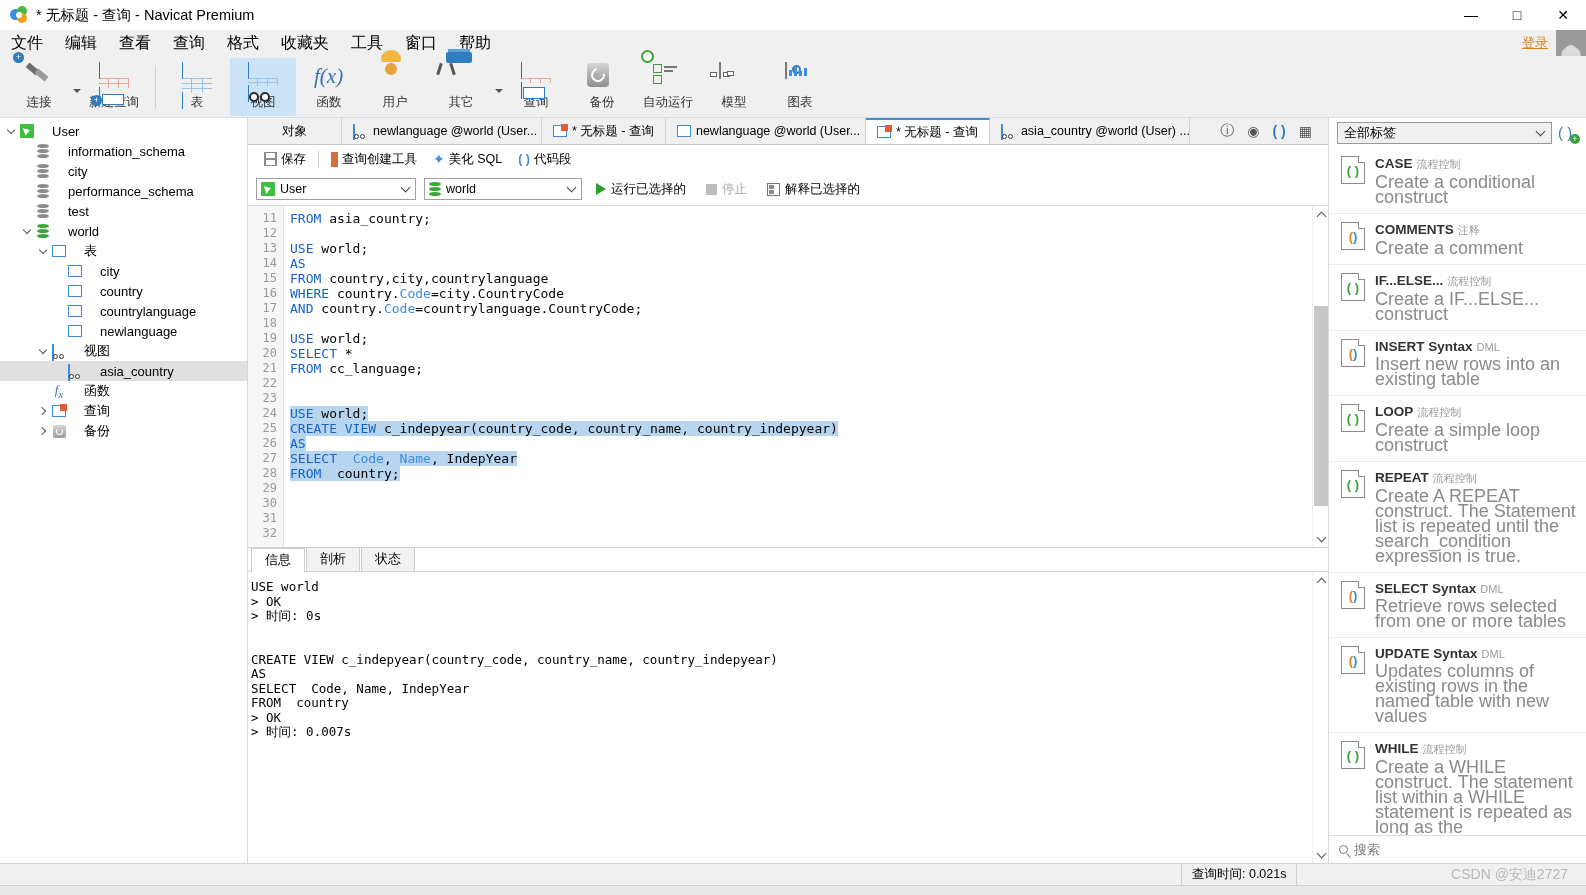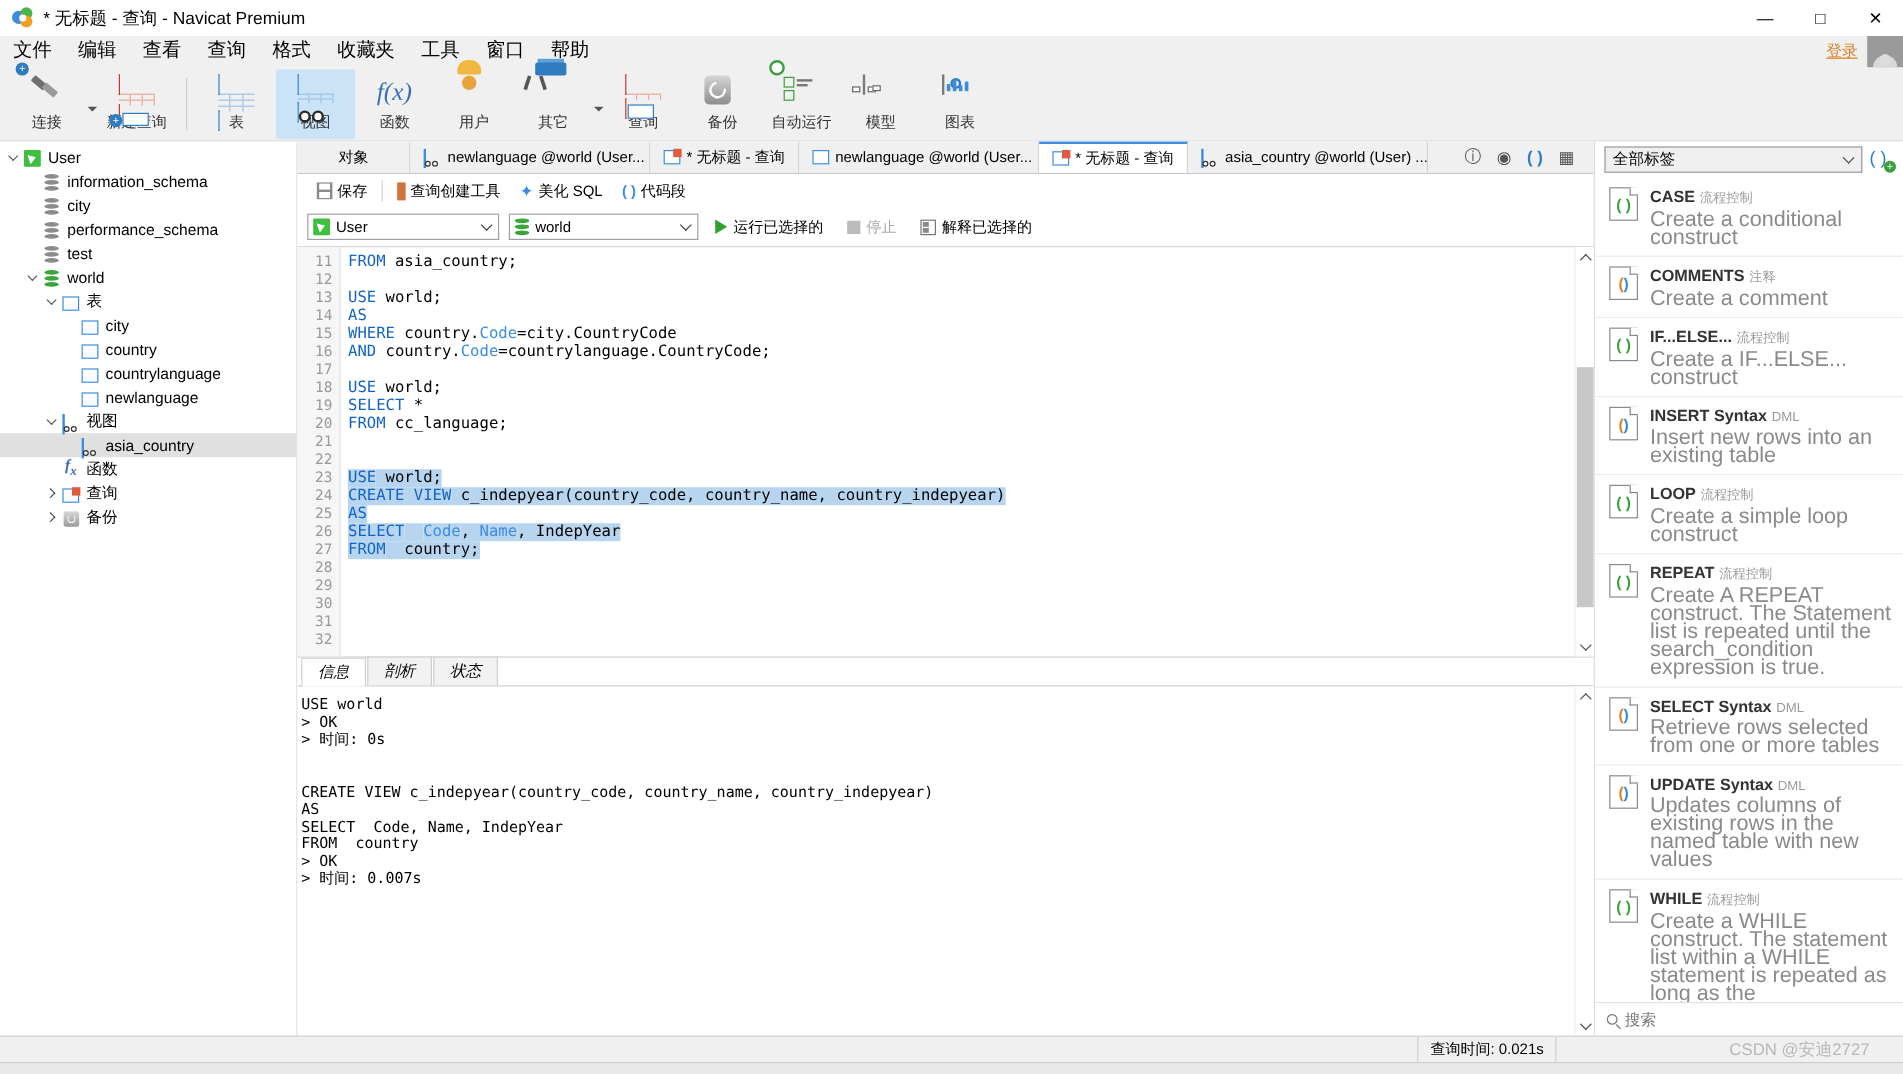--- a/index.html
+++ b/index.html
@@ -121,21 +121,21 @@
   .body { flex: 1; display: flex; min-height: 0; }
 
   
   .tree { width: 248px; background: #fff; border-right: 1px solid #d8d8d8; overflow: hidden; flex: 0 0 248px; padding-top: 3px; }
   .tnode { height: 20px; display: flex; align-items: center; font-size: 13px; white-space: nowrap; cursor: default; }
   .tnode.selected { background: #e0e0e0; }
   .tw { width: 14px; display: flex; align-items: center; justify-content: center; color: #555; font-size: 9px; }
   .tw .chev { display: inline-block; width: 6px; height: 6px; border-right: 1.4px solid #555; border-bottom: 1.4px solid #555; }
   .tw .chev.down { transform: rotate(45deg); margin-top: -3px; }
   .tw .chev.right { transform: rotate(-45deg); margin-left: -2px; }
-  .ticon { width: 18px; height: 16px; margin-right: 4px; display: flex; align-items: flex-end; justify-content: center; font-weight: bold; }
+  .ticon { width: 18px; height: 16px; margin-right: 16px; display: flex; align-items: center; justify-content: center; }
   .db-ic { width: 12px; height: 14px; position: relative; }
   .db-ic i { position: absolute; left: 0; width: 12px; height: 4px; border-radius: 50%; }
   .db-ic.gray i { background: #8c8c8c; }
   .db-ic.green i { background: #3aa63a; }
   .db-ic i:nth-child(1) { top: 0; }
   .db-ic i:nth-child(2) { top: 5px; }
   .db-ic i:nth-child(3) { top: 10px; }
   .tbl-ic { width: 14px; height: 12px; border: 1px solid #3c8de0; background: #fff; }
   .tbl-ic .h { height: 3px; background: #8fc0ea; }
   .tbl-ic .r { height: 3px; border-top: 1px solid #bcd9f2; }
@@ -191,21 +191,21 @@
   .caretbar { display: inline-block; width: 1px; height: 13px; background: #000; vertical-align: -2px; margin-right: -1px; }
   .vscroll { width: 16px; background: #fff; flex: 0 0 16px; position: relative; border-left: 1px solid #eee; }
   .vscroll .up, .vscroll .down { position: absolute; left: 0; width: 16px; height: 17px; display: flex; align-items: center; justify-content: center; color: #666; font-size: 9px; }
   .vscroll .up { top: 0; } .vscroll .down { bottom: 0; }
   .vscroll .thumb { position: absolute; left: 1px; width: 14px; background: #c8c8c8; }
   .chevup { width: 7px; height: 7px; border-left: 1.5px solid #555; border-top: 1.5px solid #555; transform: rotate(45deg); margin-top: 3px; }
   .chevdn { width: 7px; height: 7px; border-left: 1.5px solid #555; border-top: 1.5px solid #555; transform: rotate(-135deg); margin-bottom: 3px; }
 
   
   .results { height: 316px; flex: 0 0 316px; display: flex; flex-direction: column; border-top: 1px solid #d0d0d0; background: #fff; }
-  .rtabs { height: 24px; display: flex; align-items: flex-end; padding-left: 3px; flex: 0 0 24px; border-bottom: 1px solid #cfcfcf; font-style: italic; }
+  .rtabs { height: 24px; display: flex; align-items: flex-end; padding-left: 3px; flex: 0 0 24px; border-bottom: 1px solid #cfcfcf; }
   .rtab { padding: 2px 13px 3px; font-size: 13px; border: 1px solid #cfcfcf; border-bottom: none; background: #f2f2f2; margin-right: 1px; cursor: default; }
   .rtab.active { background: #fff; position: relative; top: 1px; }
   .rout { flex: 1; display: flex; min-height: 0; }
   .routtext { flex: 1; padding: 8px 0 0 3px; font-family: "DejaVu Sans Mono", monospace; font-size: 12.5px; color: #000; white-space: pre; line-height: 14.5px; overflow: hidden; }
 
   
   .snip { width: 258px; flex: 0 0 258px; background: #fff; border-left: 1px solid #d8d8d8; display: flex; flex-direction: column; }
   .sniphead { height: 30px; display: flex; align-items: center; gap: 6px; padding: 0 8px; flex: 0 0 30px; }
   .snipsel { flex: 1; height: 22px; border: 1px solid #999; background: #f0f0f0; display: flex; align-items: center; padding: 0 6px; font-size: 13px; position: relative; }
   .snipsel .arrow { position: absolute; right: 7px; top: 5px; width: 7px; height: 7px; border-right: 1.3px solid #444; border-bottom: 1.3px solid #444; transform: rotate(45deg); }
@@ -221,21 +221,21 @@
   .sniptitle { font-size: 13.5px; font-weight: bold; color: #333; }
   .sniptag { font-size: 11px; font-weight: normal; color: #9a9a9a; margin-left: 4px; }
   .snipdesc { font-size: 18px; color: #8a8a8a; margin-top: 3px; line-height: 15px; }
   .snipsearch { height: 28px; border-top: 1px solid #e0e0e0; display: flex; align-items: center; gap: 6px; padding: 0 10px; flex: 0 0 28px; color: #777; font-size: 13px; }
   .mag { width: 9px; height: 9px; border: 1.4px solid #777; border-radius: 50%; position: relative; }
   .mag::after { content: ""; position: absolute; right: -4px; bottom: -3px; width: 5px; height: 1.4px; background: #777; transform: rotate(45deg); }
 
   
   .statusbar { height: 22px; flex: 0 0 22px; background: #f0f0f0; border-top: 1px solid #d4d4d4; display: flex; align-items: center; position: relative; }
   .st-seg { border-left: 1px solid #d0d0d0; height: 22px; display: flex; align-items: center; padding: 0 10px; font-size: 12.5px; }
-  .watermark { position: absolute; right: 28px; font-size: 14px; color: #b8b8b8; }
+  .watermark { position: absolute; right: 18px; font-size: 14px; color: #b8b8b8; }
   .bottomstrip { height: 10px; flex: 0 0 10px; background: #e9e9e9; border-top: 1px solid #cfcfcf; position: relative; overflow: hidden; }
 </style>
 </head>
 <body>
 
 <div class="app">
 
   <div class="titlebar">
     <div class="logo">
       <div class="q1"></div>
@@ -699,20 +699,21 @@
             <div>29</div>
             <div>30</div>
             <div>31</div>
             <div>32</div>
           </div>
         <div class="codearea" id="codearea">
             <div class="cline"><span class="kw">FROM</span><span class="">&nbsp;asia_country;</span></div>
             <div class="cline">&nbsp;</div>
             <div class="cline"><span class="kw">USE</span><span class="">&nbsp;world;</span></div>
             <div class="cline"><span class="kw">AS</span></div>
+            <div class="cline"><span class="kw">FROM</span><span class="">&nbsp;country,city,countrylanguage</span></div>
             <div class="cline"><span class="kw">WHERE</span><span class="">&nbsp;country.</span><span class="col">Code</span><span class="">=city.CountryCode</span></div>
             <div class="cline"><span class="kw">AND</span><span class="">&nbsp;country.</span><span class="col">Code</span><span class="">=countrylanguage.CountryCode;</span></div>
             <div class="cline">&nbsp;</div>
             <div class="cline"><span class="kw">USE</span><span class="">&nbsp;world;</span></div>
             <div class="cline"><span class="kw">SELECT</span><span class="">&nbsp;*</span></div>
             <div class="cline"><span class="kw">FROM</span><span class="">&nbsp;cc_language;</span></div>
             <div class="cline">&nbsp;</div>
             <div class="cline">&nbsp;</div>
             <div class="cline"><span class="caretbar"></span><span class="kw sel">USE</span><span class="sel">&nbsp;world;</span></div>
             <div class="cline"><span class="kw sel">CREATE&nbsp;VIEW</span><span class="sel">&nbsp;c_indepyear(country_code,&nbsp;country_name,&nbsp;country_indepyear)</span></div>

